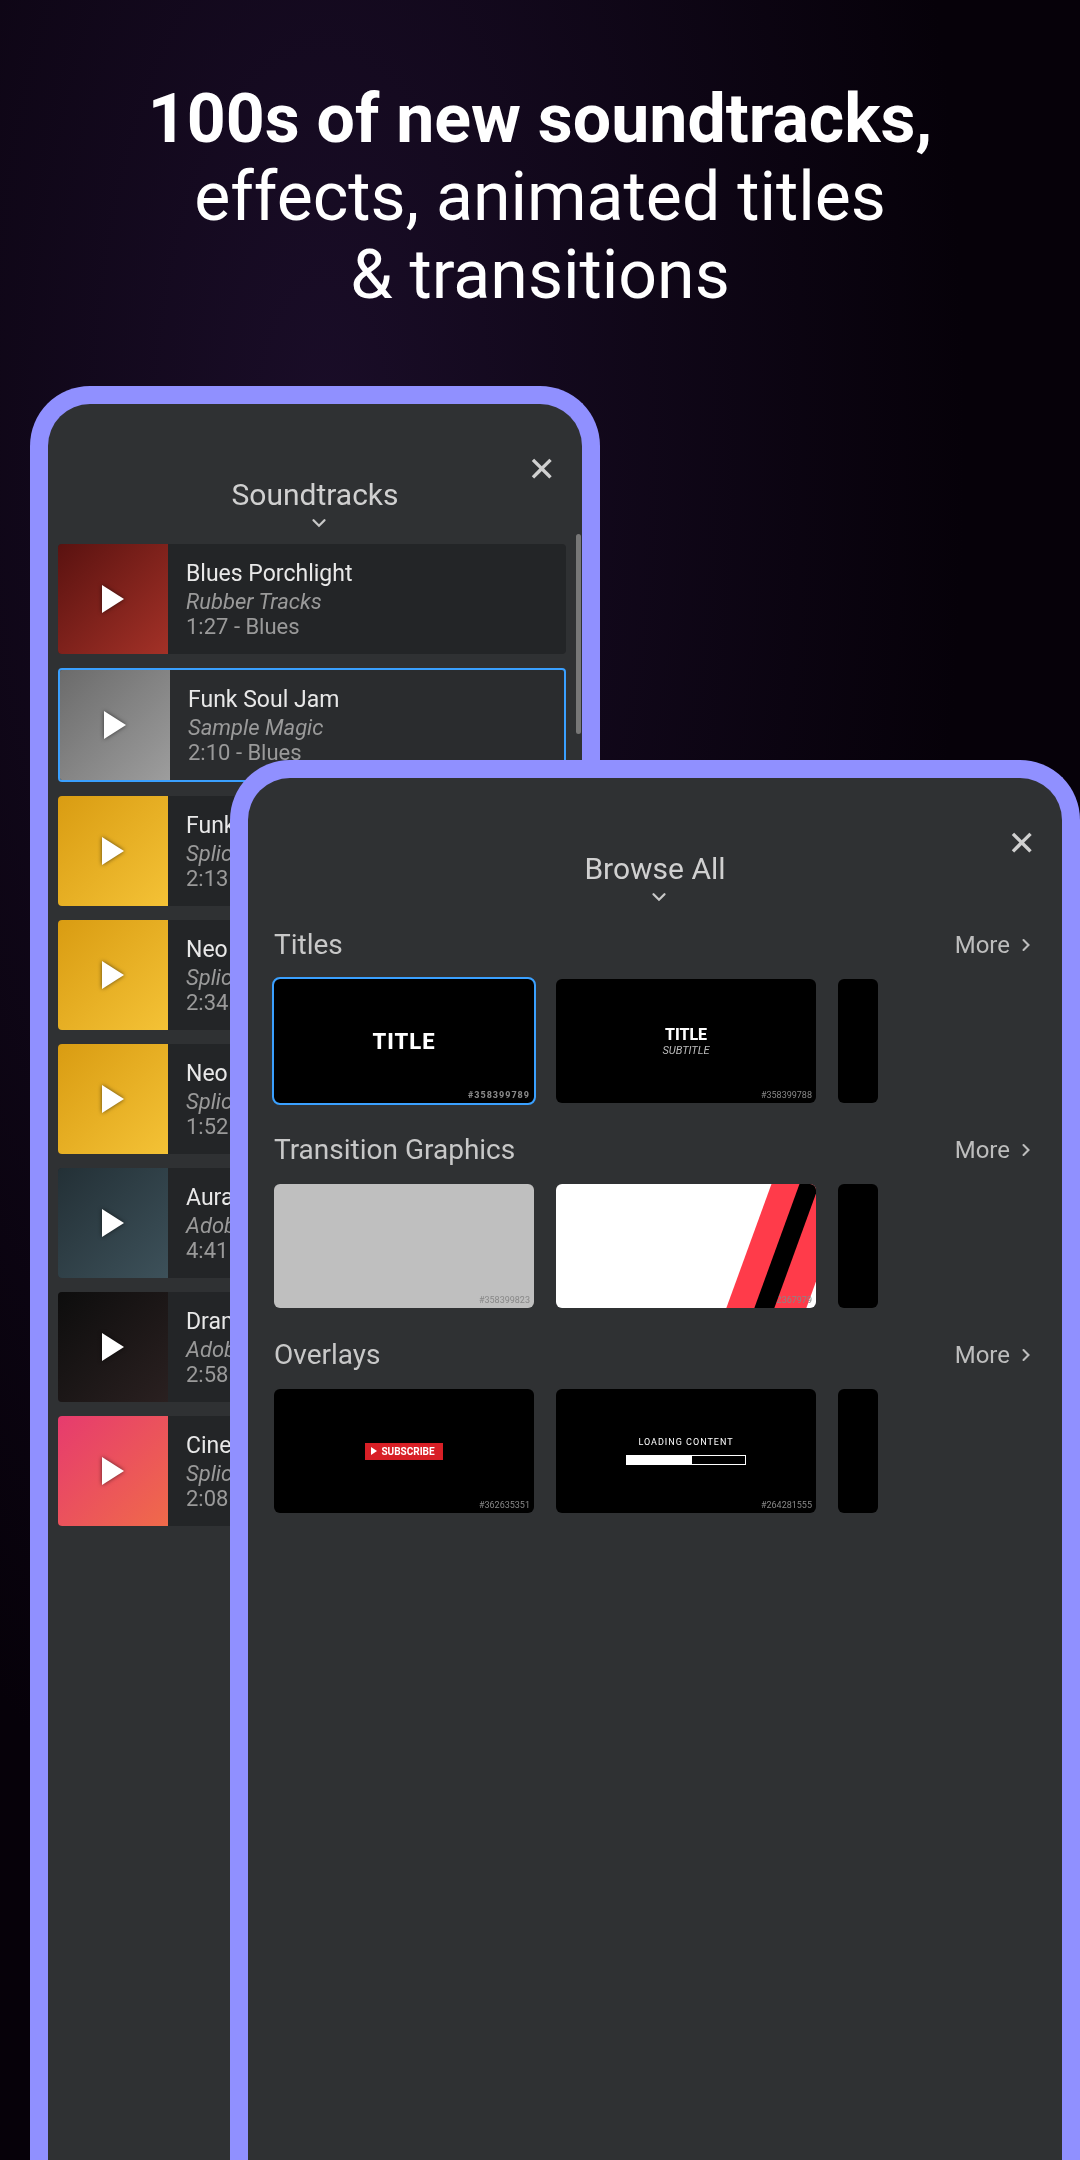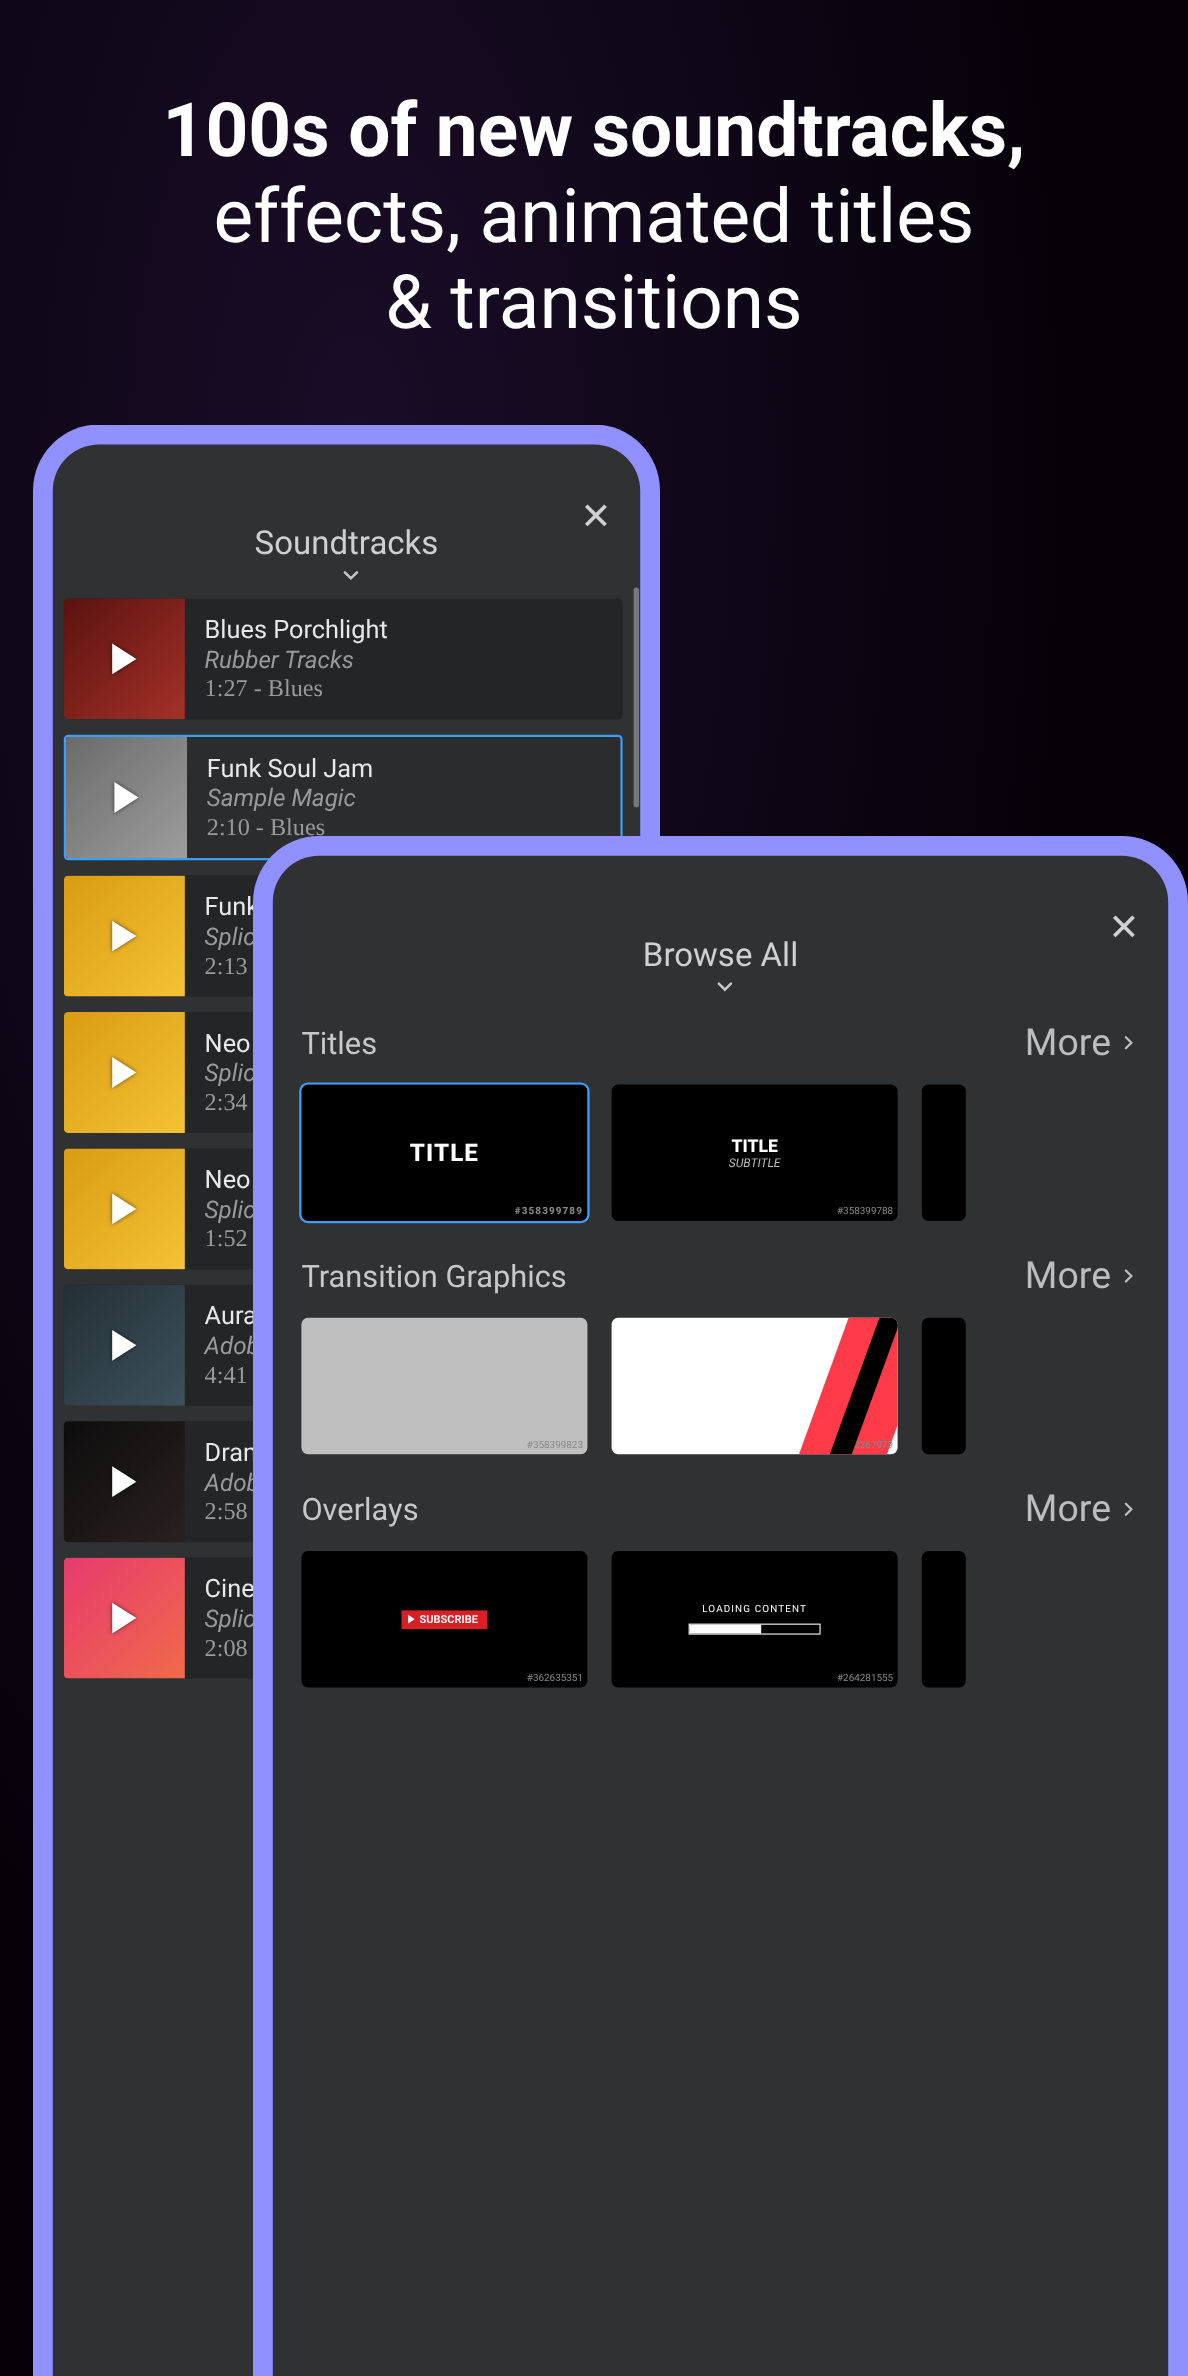--- a/index.html
+++ b/index.html
@@ -116,21 +116,21 @@
     filter:drop-shadow(0 0 2px rgba(0,0,0,.6));
   }
   .track-meta {
     padding-left:18px;
     display:flex;
     flex-direction:column;
     justify-content:center;
   }
   .track-title { font-size:23px; color:#e8e8e8; }
   .track-sub   { font-size:22px; color:#9a9a9a; margin-top:2px;font-style:italic;}
-  .track-line  { font-size:22px; color:#9a9a9a;font-family:Liberation Serif, serif; }
+  .track-line  { font-size:22px; color:#9a9a9a; }
 
   .scroll-ind {
     position:absolute;
     top:130px; right:1px;
     width:5px; height:200px;
     background:#777;
     border-radius:3px;
   }
 
   
@@ -143,21 +143,21 @@
     padding:20px 26px 10px 26px;
   }
   .sec-head {
     display:flex;
     justify-content:space-between;
     align-items:center;
     margin-bottom:18px;
   }
   .sec-title { font-size:28px; color:#c8c8c8; }
   .sec-more {
-    font-size:34px;
+    font-size:24px;
     color:#bdbdbd;
     display:flex;
     align-items:center;
     gap:6px;
   }
   .card-row {
     display:flex;
     gap:22px;
   }
   .card {

